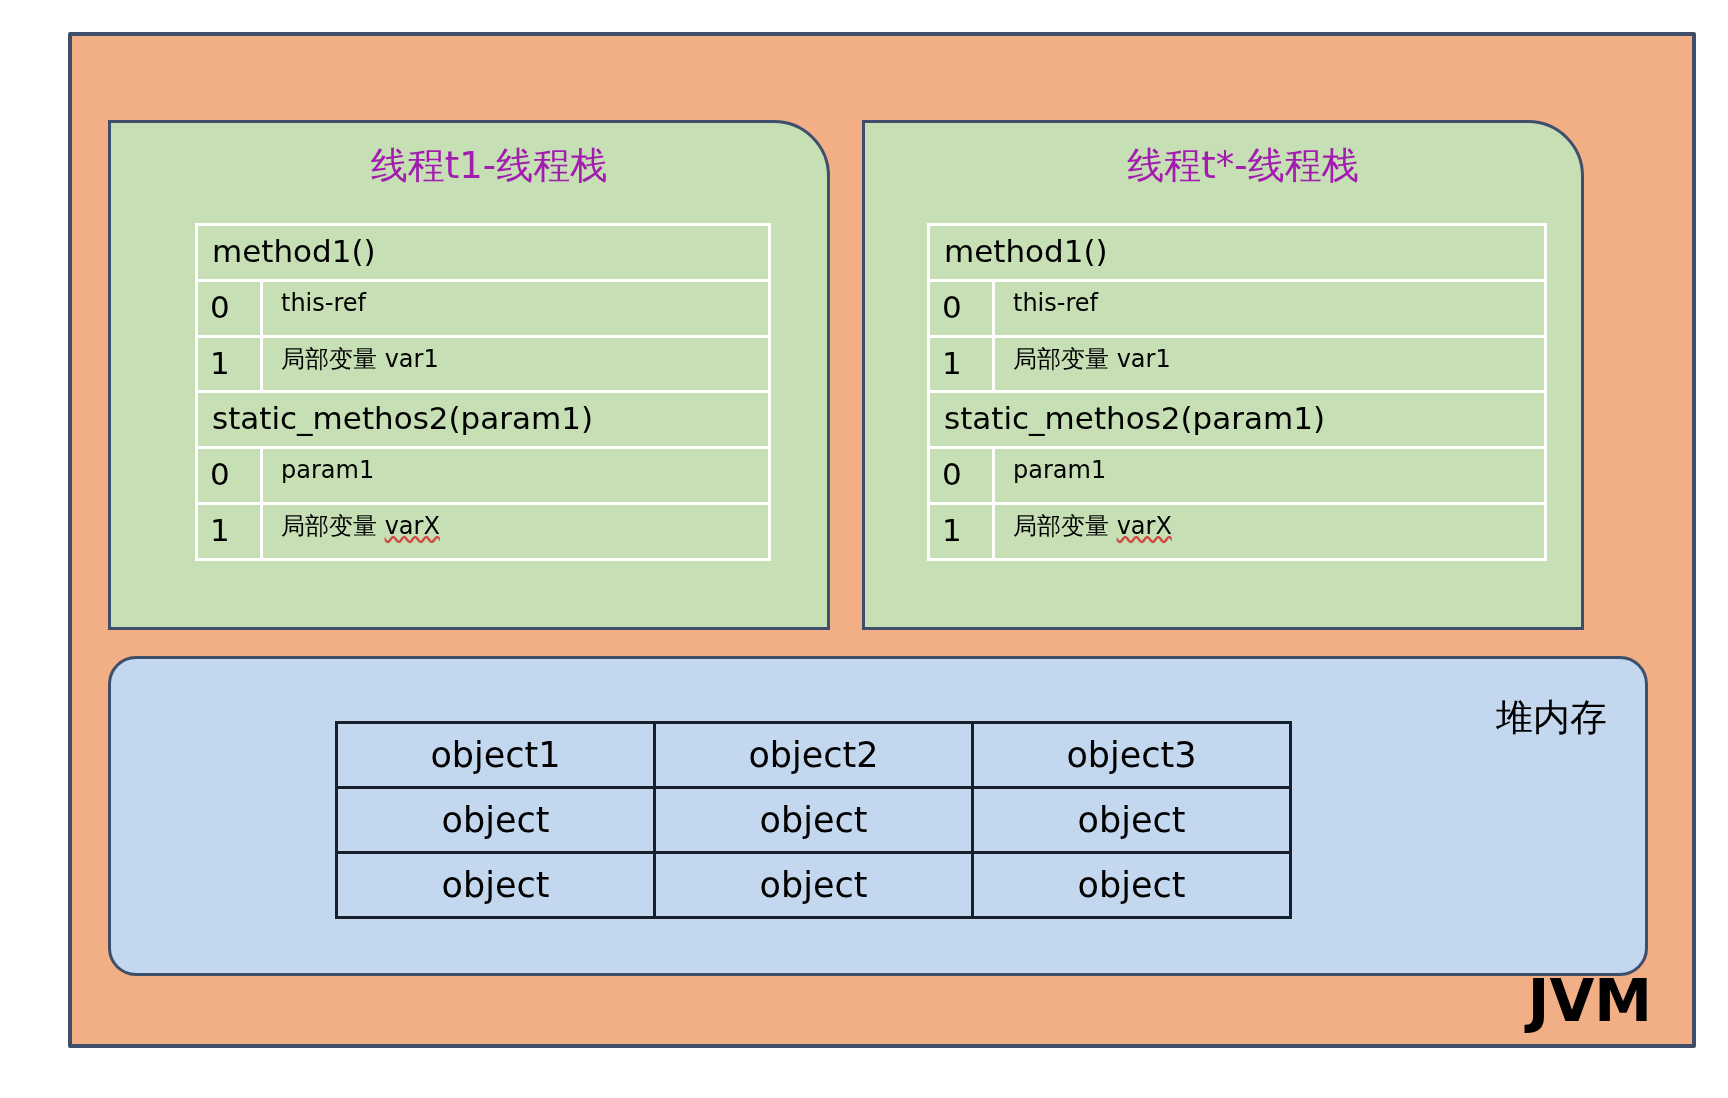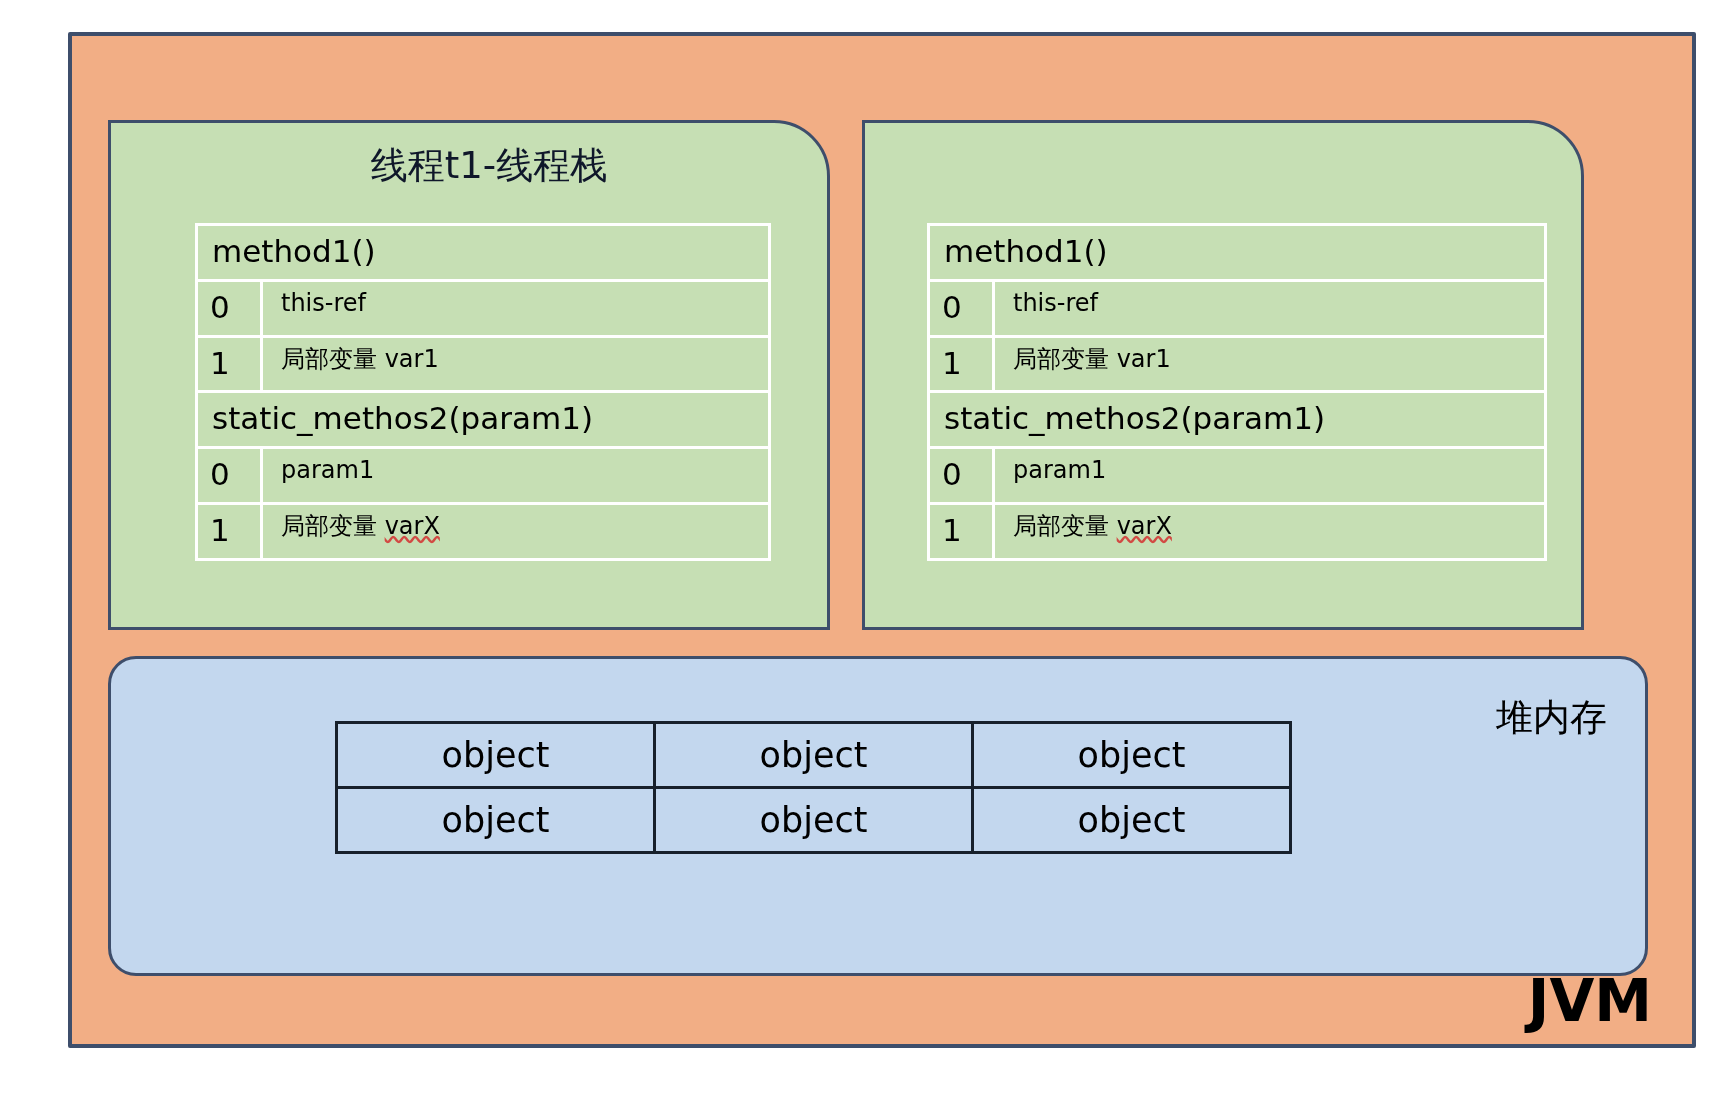--- a/index.html
+++ b/index.html
@@ -51,21 +51,21 @@
     border-radius: 0 56px 0 0;
     top: 84px;
     height: 510px;
   }
   #stack-panel-0 { left: 36px;  width: 722px; }
   #stack-panel-1 { left: 790px; width: 722px; }
 
   .stack-title {
     text-align: center;
     font-size: 37px;
-    color: #0f172a;
+    color: #a21caf;
     padding-top: 22px;
     line-height: 1.15;
     white-space: nowrap;
     padding-left: 40px;
   }
 
   .frame-table {
     position: absolute;
     left: 56px;
     right: 56px;
@@ -192,20 +192,21 @@
           <div class="slot-val">param1</div>
         </div>
         <div class="row">
           <div class="slot-idx">1</div>
           <div class="slot-val"><span>局部变量 </span><span class="misspell">varX</span></div>
         </div>
       </div>
     </div>
 
     <div class="stack-panel" id="stack-panel-1">
+      <div class="stack-title">线程t*-线程栈</div>
       <div class="frame-table">
         <div class="row">
           <div class="frame-head">method1()</div>
         </div>
         <div class="row">
           <div class="slot-idx">0</div>
           <div class="slot-val">this-ref</div>
         </div>
         <div class="row">
           <div class="slot-idx">1</div>
@@ -222,20 +223,25 @@
           <div class="slot-idx">1</div>
           <div class="slot-val"><span>局部变量 </span><span class="misspell">varX</span></div>
         </div>
       </div>
     </div>
 
     <div id="heap-panel">
       <div id="heap-label">堆内存</div>
       <table id="heap-table">
         <tbody>
+            <tr>
+          <td>object1</td>
+          <td>object2</td>
+          <td>object3</td>
+        </tr>
         <tr>
           <td>object</td>
           <td>object</td>
           <td>object</td>
         </tr>
         <tr>
           <td>object</td>
           <td>object</td>
           <td>object</td>
         </tr>

